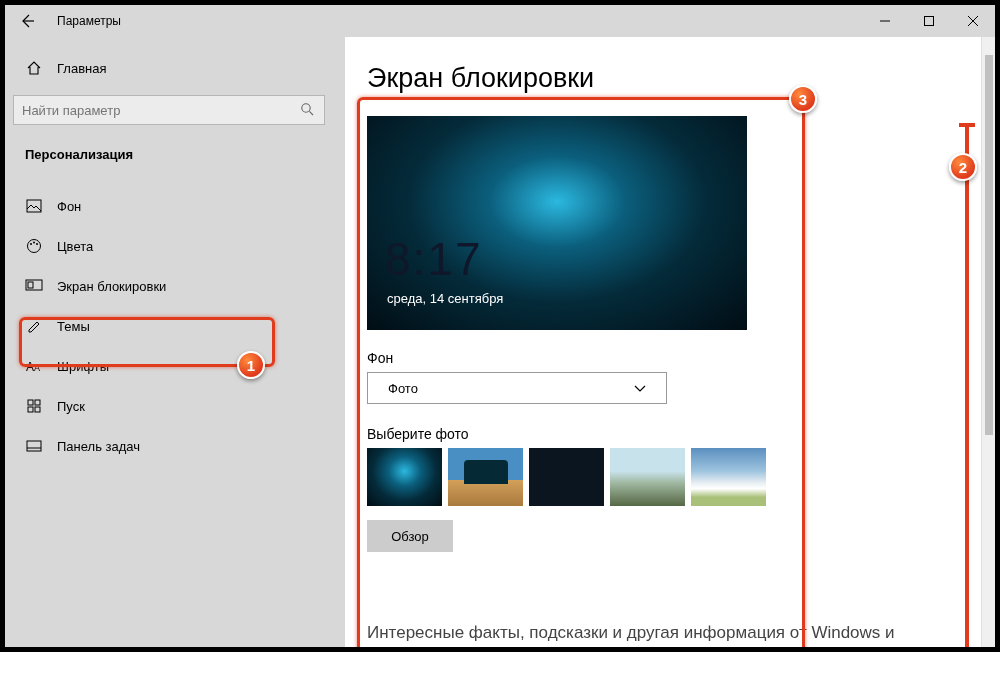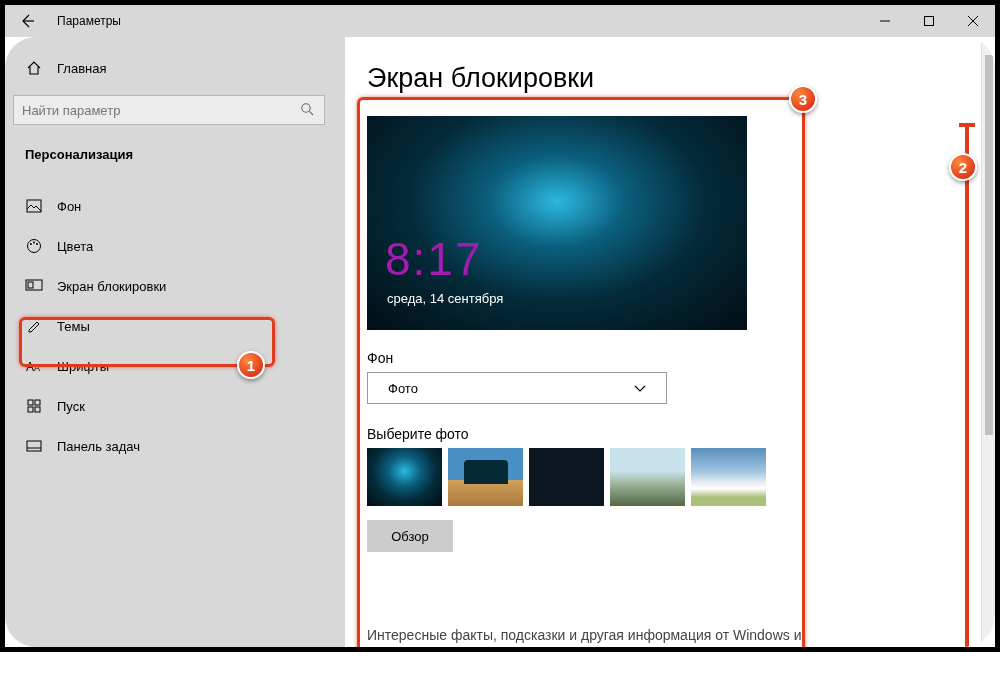--- a/index.html
+++ b/index.html
@@ -7,21 +7,21 @@
   .window { width: 1000px; height: 652px; display: flex; flex-direction: column; border: 5px solid #000; position: relative; }
 
   
   .titlebar { height: 32px; background: #d8d8d8; display: flex; align-items: center; position: relative; }
   .titlebar .back { width: 44px; height: 32px; display: flex; align-items: center; justify-content: center; cursor: pointer; }
   .titlebar .title { font-size: 12px; color: #000; margin-left: 8px; }
   .win-controls { position: absolute; right: 0; top: 0; display: flex; }
   .win-controls div { width: 44px; height: 32px; display: flex; align-items: center; justify-content: center; cursor: pointer; }
 
   
-  .body { flex: 1; display: flex; overflow: hidden; border-radius: 31px; }
+  .body { flex: 1; display: flex; overflow: hidden; }
   .sidebar { width: 340px; background: #d8d8d8; padding: 14px 0 0 0; }
   .content { flex: 1; background: #fff; position: relative; overflow: hidden; }
   .content-inner { padding: 26px 22px 0 22px; height: 100%; }
 
   
   .home-row { display: flex; align-items: center; height: 34px; padding: 0 20px; margin-bottom: 10px; position: relative; }
   .home-row .icon { width: 18px; height: 18px; flex: 0 0 18px; display: flex; align-items: center; justify-content: center; }
   .home-row .label { font-size: 13px; margin-left: 14px; color: #000; }
 
   .search { margin: 0 20px 22px 8px; height: 30px; background: #ececec; border: 1px solid #b5b5b5; display: flex; align-items: center; padding: 0 8px; }
@@ -39,37 +39,37 @@
   .annot-highlight { position: absolute; left: 14px; width: 256px; height: 50px; border: 3px solid #e03b1c; border-radius: 6px; box-shadow: 0 0 4px rgba(224,59,28,.6); pointer-events: none; }
   .badge { width: 28px; height: 28px; border-radius: 50%; background: radial-gradient(circle at 35% 30%, #ff8a3d, #e03b1c 70%); border: 2px solid #fff; color: #fff; font-weight: 700; font-size: 15px; display: flex; align-items: center; justify-content: center; position: absolute; box-shadow: 0 2px 4px rgba(0,0,0,.4); }
 
   
   h1 { font-size: 27px; font-weight: 400; margin-bottom: 22px; }
   h2 { font-size: 19px; font-weight: 400; margin-bottom: 14px; }
   .field-label { font-size: 14px; margin-bottom: 6px; color: #000; }
 
   .preview { width: 380px; height: 214px; position: relative; overflow: hidden; margin-bottom: 20px; }
   .preview .bg { width: 100%; height: 100%; background: radial-gradient(ellipse at 50% 40%, #2bb8e0 0%, #0b5f7d 25%, #042b3a 55%, #010d14 100%); }
-  .preview .time { position: absolute; left: 18px; bottom: 44px; font-size: 46px; font-weight: 300; color: #a21caf; letter-spacing: 2px; text-align: center; }
+  .preview .time { position: absolute; left: 18px; bottom: 44px; font-size: 46px; font-weight: 300; color: #0f172a; letter-spacing: 2px; text-align: center; }
   .preview .date { position: absolute; left: 20px; bottom: 24px; font-size: 13px; color: #fff; }
 
   .dropdown { width: 300px; height: 32px; border: 1px solid #999; display: flex; align-items: center; padding: 0 20px; font-size: 13px; cursor: pointer; margin-bottom: 22px; justify-content: space-between; background: #fff; }
 
   .thumbs { display: flex; gap: 6px; margin-bottom: 14px; }
   .thumb { width: 75px; height: 58px; background: #888; cursor: pointer; }
   .thumb.t0 { background: radial-gradient(ellipse at 50% 40%, #2bb8e0 0%, #0b5f7d 30%, #042b3a 60%, #010d14 100%); }
   .thumb.t1 { background: linear-gradient(#4a8fc4 0%, #4a8fc4 55%, #d4a05a 55%, #a87a3e 100%); position: relative; }
   .thumb.t1::before { content:""; position:absolute; left:16px; top:12px; width:44px; height:24px; background:#052a36; border-radius:4px 4px 0 0; }
   .thumb.t2 { background: #0a1520; }
   .thumb.t3 { background: linear-gradient(#c8e2ec 0%, #c8e2ec 40%, #a0b8a0 60%, #556845 100%); }
   .thumb.t4 { background: linear-gradient(#5b8fbf 0%, #9ec4df 40%, #e8eef2 60%, #ffffff 70%, #a8c078 85%); }
 
   .browse-btn { width: 86px; height: 32px; background: #ccc; border: none; font-size: 13px; cursor: pointer; }
 
-  .cutoff { position: absolute; bottom: 4px; left: 22px; font-size: 14px; color: #444; white-space: nowrap; }
+  .cutoff { position: absolute; bottom: 4px; left: 22px; font-size: 17px; color: #444; white-space: nowrap; }
 
   
   .annot-box-large { position: absolute; border: 3px solid #e03b1c; border-radius: 6px; box-shadow: 0 0 4px rgba(224,59,28,.6); pointer-events: none; }
 
   
   .annot-arrow { position: absolute; right: 10px; top: 116px; width: 4px; height: 538px; background: #e03b1c; pointer-events: none; }
   .annot-arrow::before { content:""; position:absolute; top:-2px; left:-6px; width:16px; height:4px; background:#e03b1c; }
   .annot-arrow::after { content:""; position:absolute; bottom:-2px; left:-8px; border-left:10px solid transparent; border-right:10px solid transparent; border-top:16px solid #e03b1c; }
 
   

